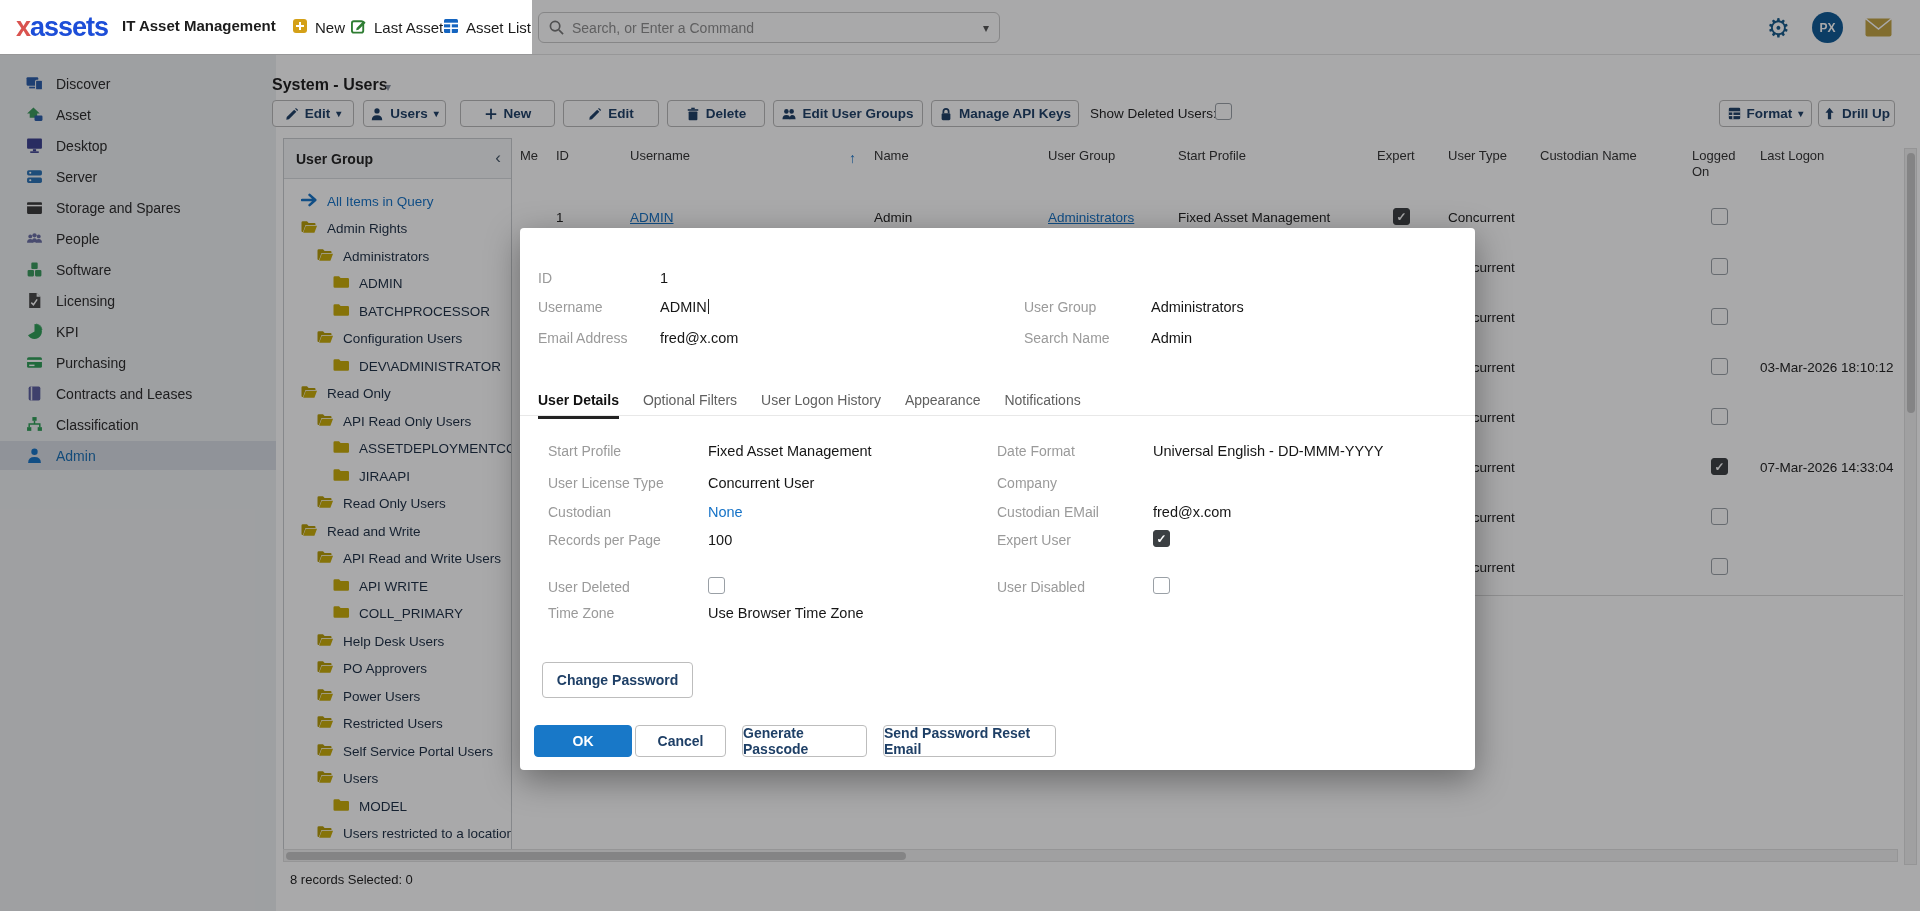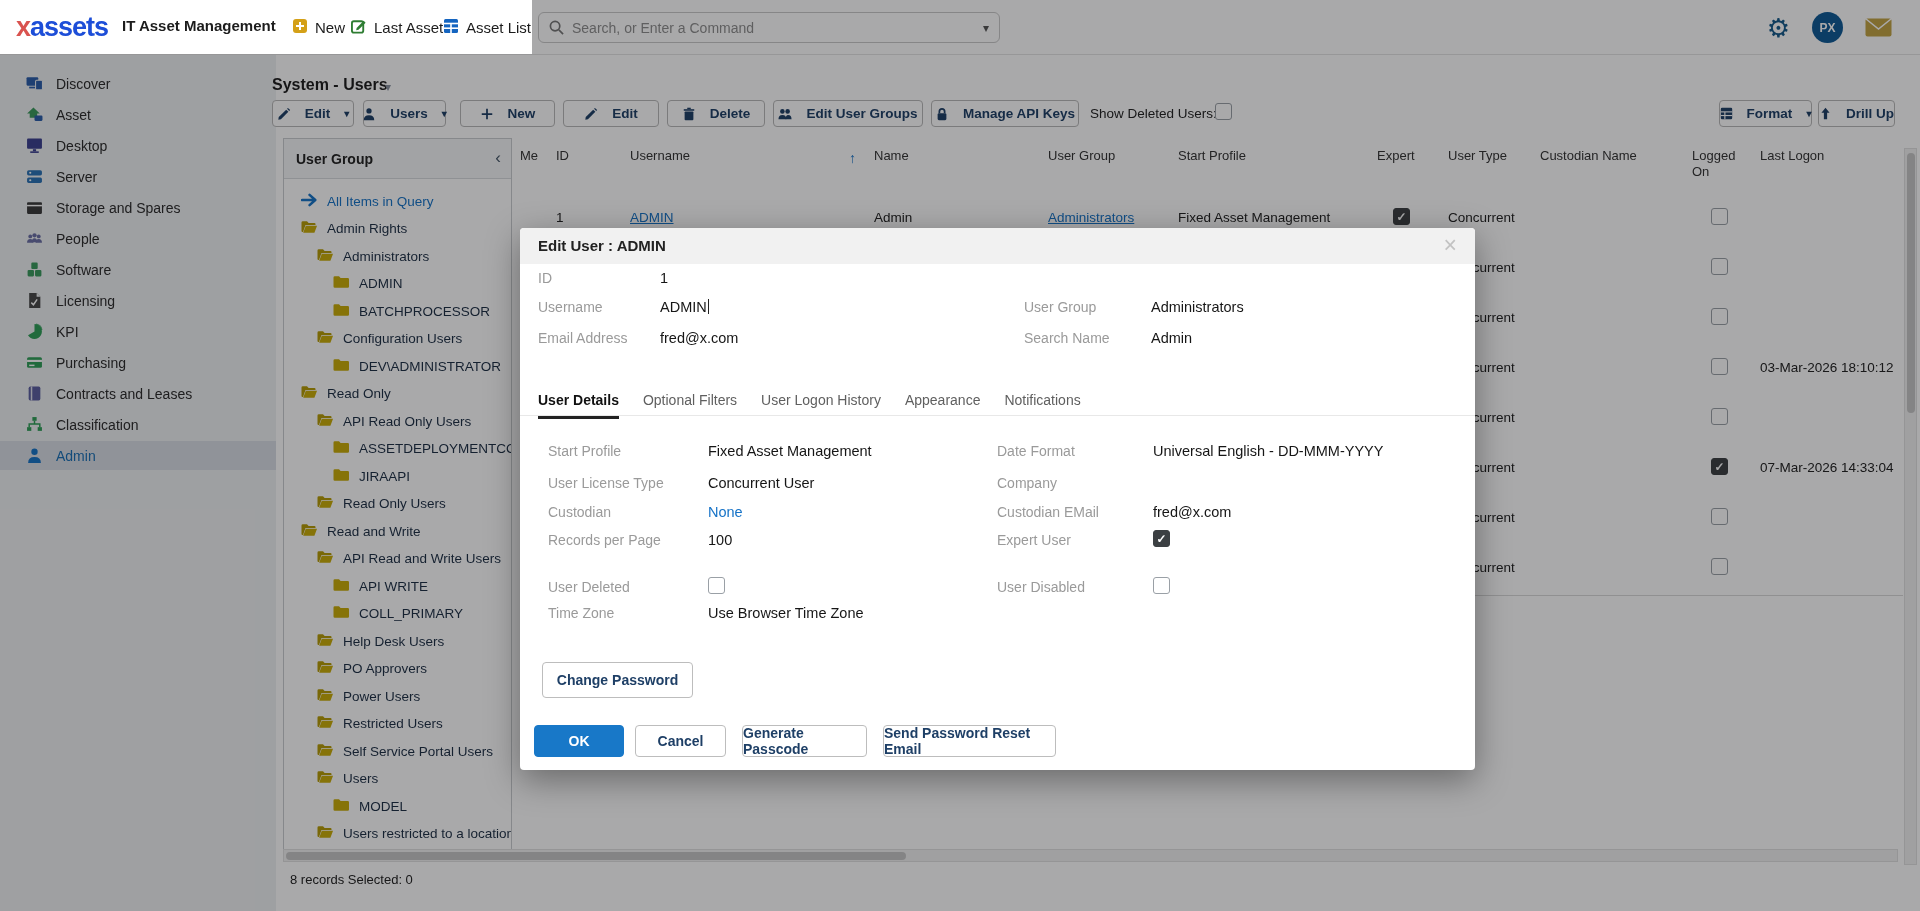--- a/index.html
+++ b/index.html
@@ -34,21 +34,21 @@
     cursor:pointer; font-size:14px; color:#2b2b2b; }
   .side-item .s-ico { position:absolute; left:25px; width:18px; height:18px; display:flex;
     align-items:center; justify-content:center; }
   .side-item .s-lab { position:absolute; left:56px; }
   .side-item.active { background:#d9dee5; color:#1a6fb5; }
 
   
   .page-title { position:absolute; left:272px; top:76px; font-size:16px; font-weight:bold; color:#1d1d1d; }
   .title-caret { position:absolute; left:385px; top:80px; color:#8a93a0; font-size:12px; }
   .btn { position:absolute; top:100px; height:27px; background:#fff; border:1px solid #b9b9b9;
-    border-radius:4px; display:flex; align-items:center; justify-content:center; gap:14px;
+    border-radius:4px; display:flex; align-items:center; justify-content:center; gap:6px;
     font-size:13.5px; color:#1e3f66; font-weight:600; cursor:pointer; }
   .btn .caret { font-size:10px; color:#1e3f66; }
   .show-del { position:absolute; left:1090px; top:106px; font-size:13.5px; color:#222; }
   .show-del-chk { position:absolute; left:1215px; top:103px; }
 
   
   .chk { width:17px; height:17px; border:1.5px solid #9aa0a6; border-radius:3px; background:#fff;
     display:inline-flex; align-items:center; justify-content:center; }
   .chk.checked { background:#3c4043; border-color:#3c4043; color:#fff; font-size:12px; font-weight:bold; }
 
@@ -599,24 +599,20 @@
       <div class="thumb"></div>
     </div>
   <div class="vscroll">
       <div class="thumb"></div>
     </div>
   <div class="status">8 records Selected: 0</div>
 
   <div class="dim"></div>
 
   <div class="modal">
-    <div class="modal-head">
-      <span class="modal-title">Edit User : ADMIN</span>
-      <span class="modal-x">×</span>
-    </div>
     <div id="modal-top-fields">
         <div class="m-label" style="left: 18px; top: 42px;">ID</div>
         <div class="m-value" style="left: 140px; top: 42px;">1</div>
         <div class="m-label" style="left: 18px; top: 71px;">Username</div>
         <div class="m-value" style="left: 140px; top: 71px;">ADMIN<span class="caret-bar"></span></div>
         <div class="m-label" style="left: 18px; top: 102px;">Email Address</div>
         <div class="m-value" style="left: 140px; top: 102px;">fred@x.com</div>
         <div class="m-label" style="left: 504px; top: 71px;">User Group</div>
         <div class="m-value" style="left: 631px; top: 71px;">Administrators</div>
         <div class="m-label" style="left: 504px; top: 102px;">Search Name</div>
@@ -649,19 +645,19 @@
         <div class="m-value" style="left: 633px; top: 247px;"></div>
         <div class="m-label" style="left: 477px; top: 276px;">Custodian EMail</div>
         <div class="m-value" style="left: 633px; top: 276px;">fred@x.com</div>
         <div class="m-label" style="left: 477px; top: 304px;">Expert User</div>
         <span class="chk checked" style="position: absolute; left: 633px; top: 302px;">✓</span>
         <div class="m-label" style="left: 477px; top: 351px;">User Disabled</div>
         <span class="chk" style="position: absolute; left: 633px; top: 349px;"></span>
       </div>
     <div class="m-btn" id="change-pass-btn" style="left:22px; top:434px; width:151px; height:36px;">Change Password</div>
     <div id="modal-buttons">
-        <div class="m-btn primary" style="left: 14px; top: 497px; width: 90px;">OK</div>
+        <div class="m-btn primary" style="left: 14px; top: 497px; width: 98px;">OK</div>
         <div class="m-btn" style="left: 115px; top: 497px; width: 91px;">Cancel</div>
         <div class="m-btn" style="left: 222px; top: 497px; width: 125px;">Generate Passcode</div>
         <div class="m-btn" style="left: 363px; top: 497px; width: 173px;">Send Password Reset Email</div>
       </div>
   </div>
 </div>
 
 </body></html>

